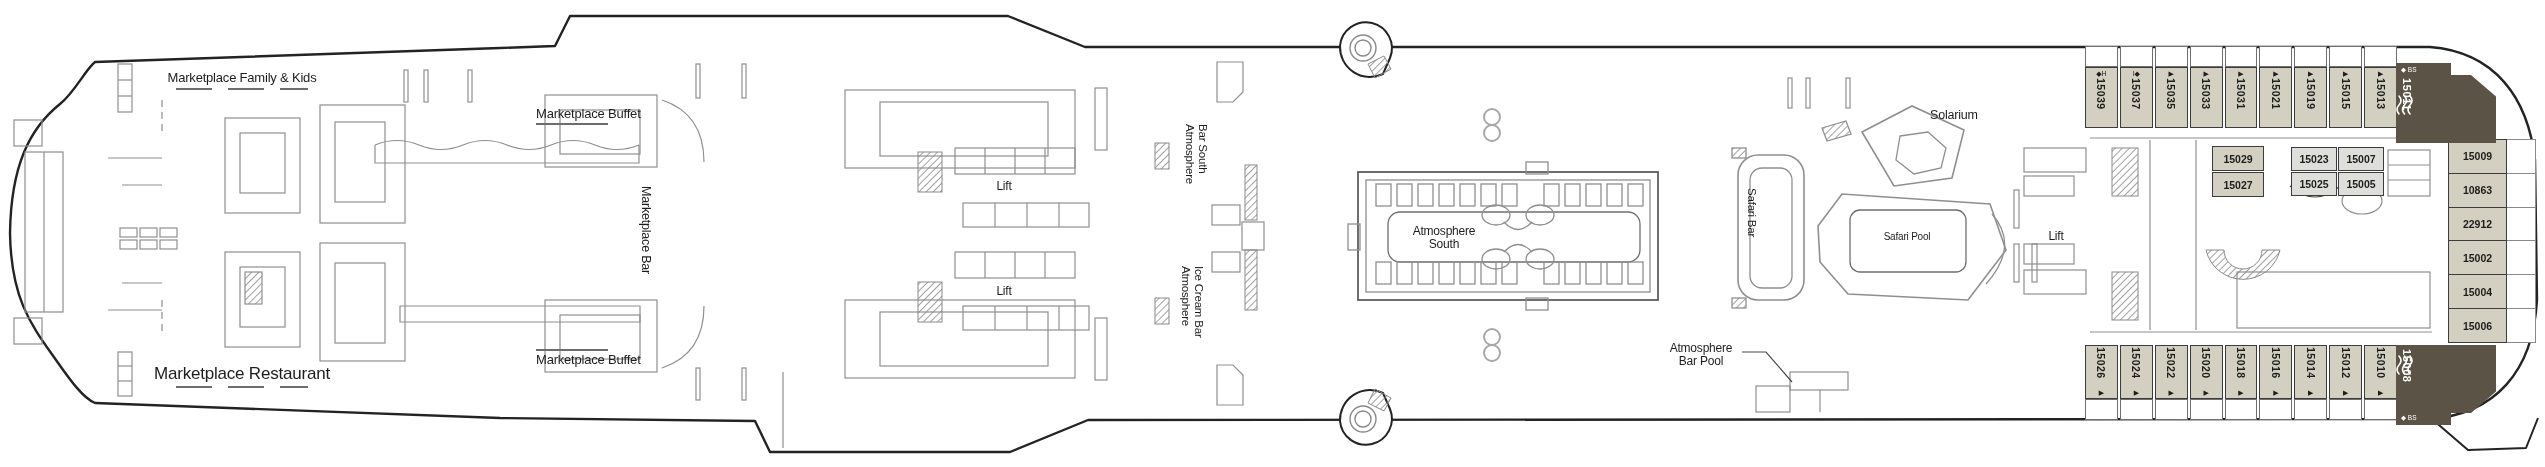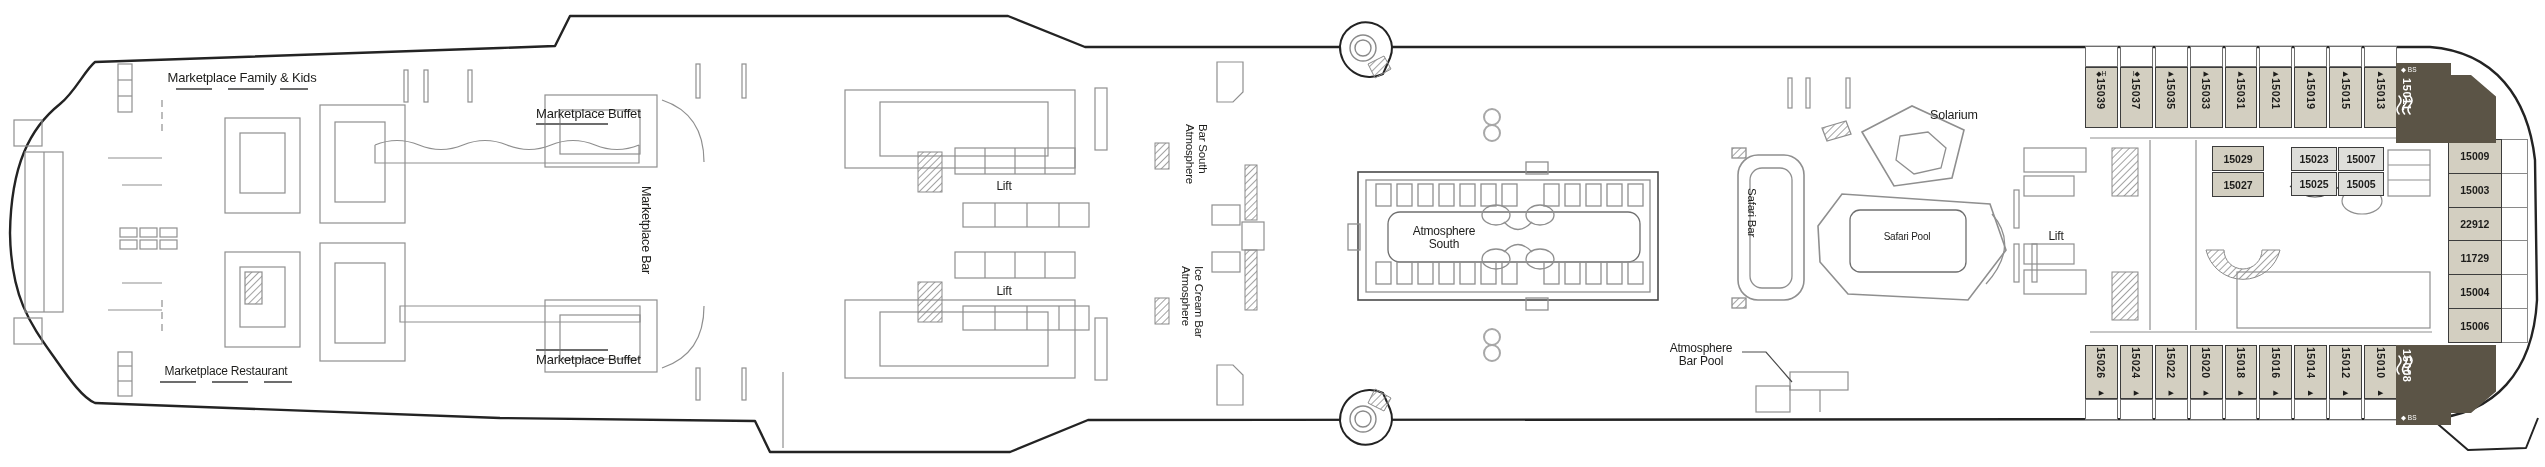--- a/index.html
+++ b/index.html
@@ -21,21 +21,21 @@
   #bottom-cabin-row{left:2085px;top:345px;width:312px;height:75px;}
   .cellcol{flex:1;display:flex;flex-direction:column;min-width:0;}
   .balcony{height:19px;border:1px solid #6f6f6f;background:#fff;}
   .room{flex:1;background:var(--tan);border:1px solid #3c3c3c;display:flex;flex-direction:column;align-items:center;overflow:hidden;}
   .room .mark{font-size:7px;line-height:9px;margin-top:1px;}
   .room .num{writing-mode:vertical-rl;font-size:10.5px;font-weight:700;letter-spacing:0.5px;}
   #bottom-cabin-row .room{justify-content:space-between;}
   #bottom-cabin-row .room .mark{margin:0 0 1px 0;}
   #bottom-cabin-row .room .num{margin-top:1px;}
 
-  #stern-column{left:2448px;top:140px;width:80px;height:203px;flex-direction:column;gap:0;}
+  #stern-column{left:2448px;top:140px;width:96px;height:203px;flex-direction:column;gap:0;}
   .stern-cell{flex:1;display:flex;}
   .stern-cell .sroom{width:57px;background:var(--tan);border:1px solid #3c3c3c;margin-top:-1px;
         display:flex;align-items:center;justify-content:center;font-size:10.5px;font-weight:700;}
   .stern-cell .sbal{width:28px;border:1px solid #8a8a8a;border-left:none;margin-top:-1px;background:#fff;}
 
   #mid-block-a{left:2212px;top:146px;width:52px;flex-direction:column;gap:1px;border-radius:17px;}
   #mid-block-a .mcell{height:23px;background:var(--tan);}
   #mid-block-b{left:2291px;top:147px;width:93px;display:grid;grid-template-columns:1fr 1fr;gap:1px;position:absolute;}
   #mid-block-b .mcell{height:22px;background:var(--lightcab);}
   .mcell{border:1px solid #3c3c3c;display:flex;align-items:center;justify-content:center;
@@ -283,21 +283,21 @@
 
   <div class="lbl" style="left:536px;top:107px;width:130px;font-size:13px;">
     <span>Marketplace Buffet</span>
     <div class="u-line" style="width:72px;"></div>
   </div>
 
   <div class="lbl vert" style="left:638px;top:186px;height:112px;font-size:12.5px;">
     <span>Marketplace Bar</span>
   </div>
 
-  <div class="lbl center" style="left:136px;top:365px;width:180px;font-size:12px;">
+  <div class="lbl center" style="left:152px;top:365px;width:180px;font-size:17px;">
     <span>Marketplace Restaurant</span>
     <div class="dashes" style="width:132px;"></div>
   </div>
 
   <div class="lbl" style="left:536px;top:349px;width:130px;font-size:13px;">
     <div class="o-line" style="width:72px;"></div>
     <span>Marketplace Buffet</span>
   </div>
 
   <div class="lbl center" style="left:980px;top:180px;width:48px;font-size:12px;">
@@ -472,29 +472,29 @@
         </div>
         <div class="balcony"></div>
       </div>
     </div>
   <div id="stern-column" class="cabin-row">
       <div class="stern-cell">
         <div class="sroom">15009</div>
         <div class="sbal"></div>
       </div>
       <div class="stern-cell">
-        <div class="sroom">15003</div>
+        <div class="sroom">10863</div>
         <div class="sbal"></div>
       </div>
       <div class="stern-cell">
         <div class="sroom">22912</div>
         <div class="sbal"></div>
       </div>
       <div class="stern-cell">
-        <div class="sroom">11729</div>
+        <div class="sroom">15002</div>
         <div class="sbal"></div>
       </div>
       <div class="stern-cell">
         <div class="sroom">15004</div>
         <div class="sbal"></div>
       </div>
       <div class="stern-cell">
         <div class="sroom">15006</div>
         <div class="sbal"></div>
       </div>

